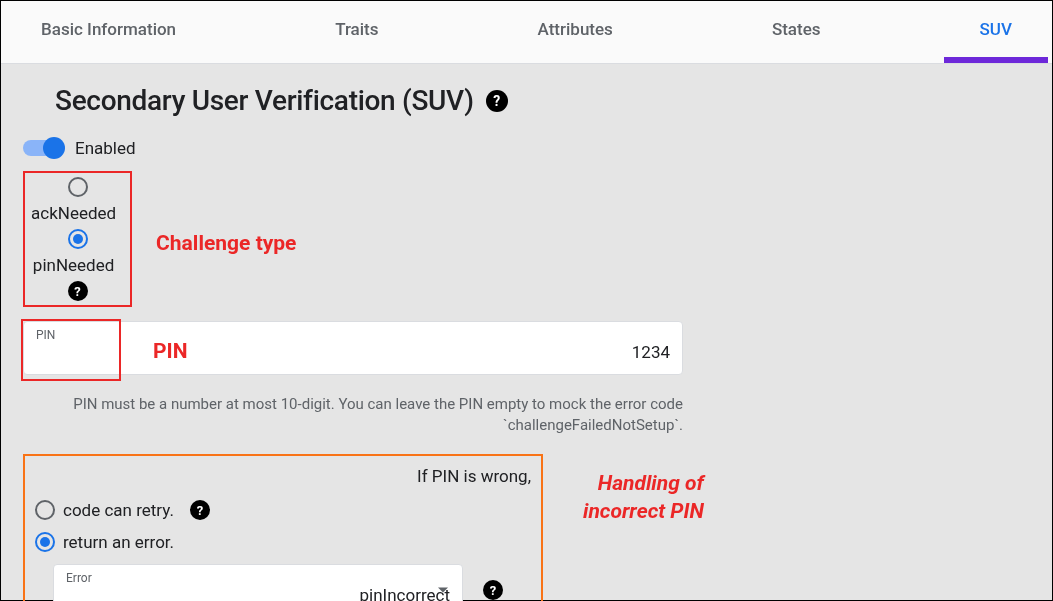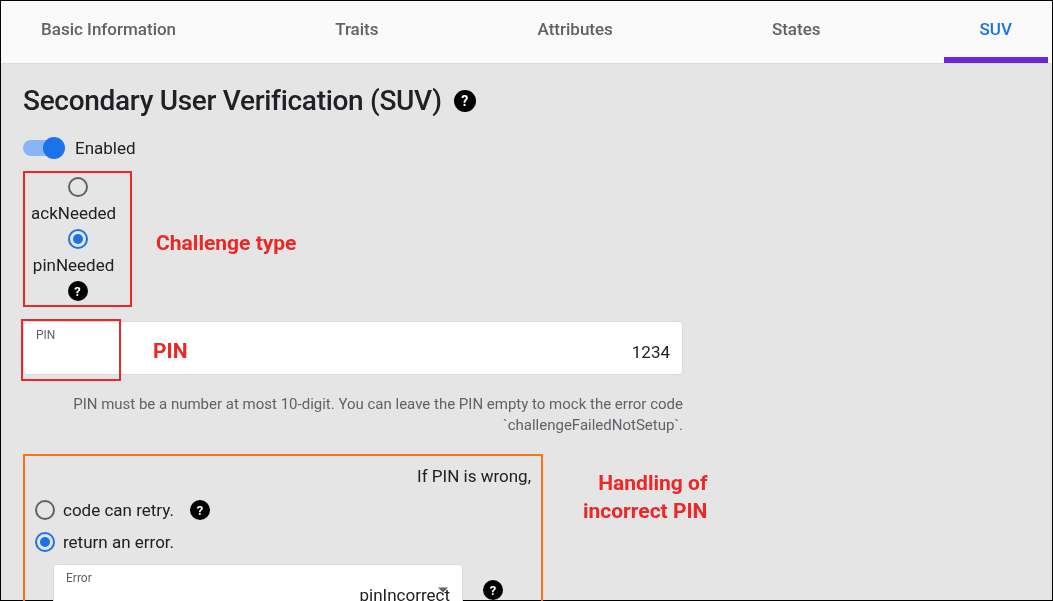--- a/index.html
+++ b/index.html
@@ -46,20 +46,21 @@
       width: 100%;
     }
     .content {
       padding: 20px 22px;
     }
     .heading-row {
       display: flex;
       align-items: center;
       gap: 12px;
       margin-bottom: 20px;
+      margin-left: 32px;
     }
     h1 {
       font-size: 28px;
       font-weight: 500;
       letter-spacing: -0.3px;
     }
     .help-icon {
       width: 22px;
       height: 22px;
       border-radius: 50%;
@@ -336,18 +337,18 @@
         <div class="select-row">
           <div class="select-field">
             <span class="select-label">Error</span>
             <span class="select-value">pinIncorrect</span>
             <span class="select-arrow"></span>
           </div>
           <span class="help-icon small">?</span>
         </div>
       </div>
 
-      <div class="annotation error-annotation" style="white-space: pre-line;">Handling of
+      <div class="annotation error-annotation" style="white-space: pre-line; font-style: italic;">Handling of
 incorrect PIN</div>
 
     </div>
   </div>
 </div>
 
 </body></html>

